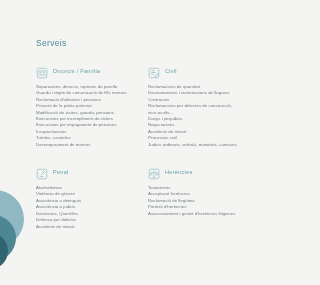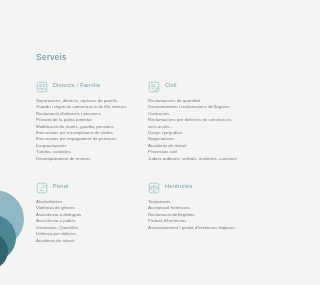--- a/index.html
+++ b/index.html
@@ -63,21 +63,21 @@
     position: absolute;
     left: 36px;
     top: 38px;
     width: 225px;
   }
 
   #page-title {
     color: #4e8b99;
     font-size: 8.5px;
     letter-spacing: 0.3px;
-    margin: 14px 0 16px 0;
+    margin: 0 0 16px 0;
     font-weight: normal;
   }
 
   .cat-grid {
     display: grid;
     grid-template-columns: 112px 118px;
     column-gap: 0px;
     row-gap: 17px;
   }
 

